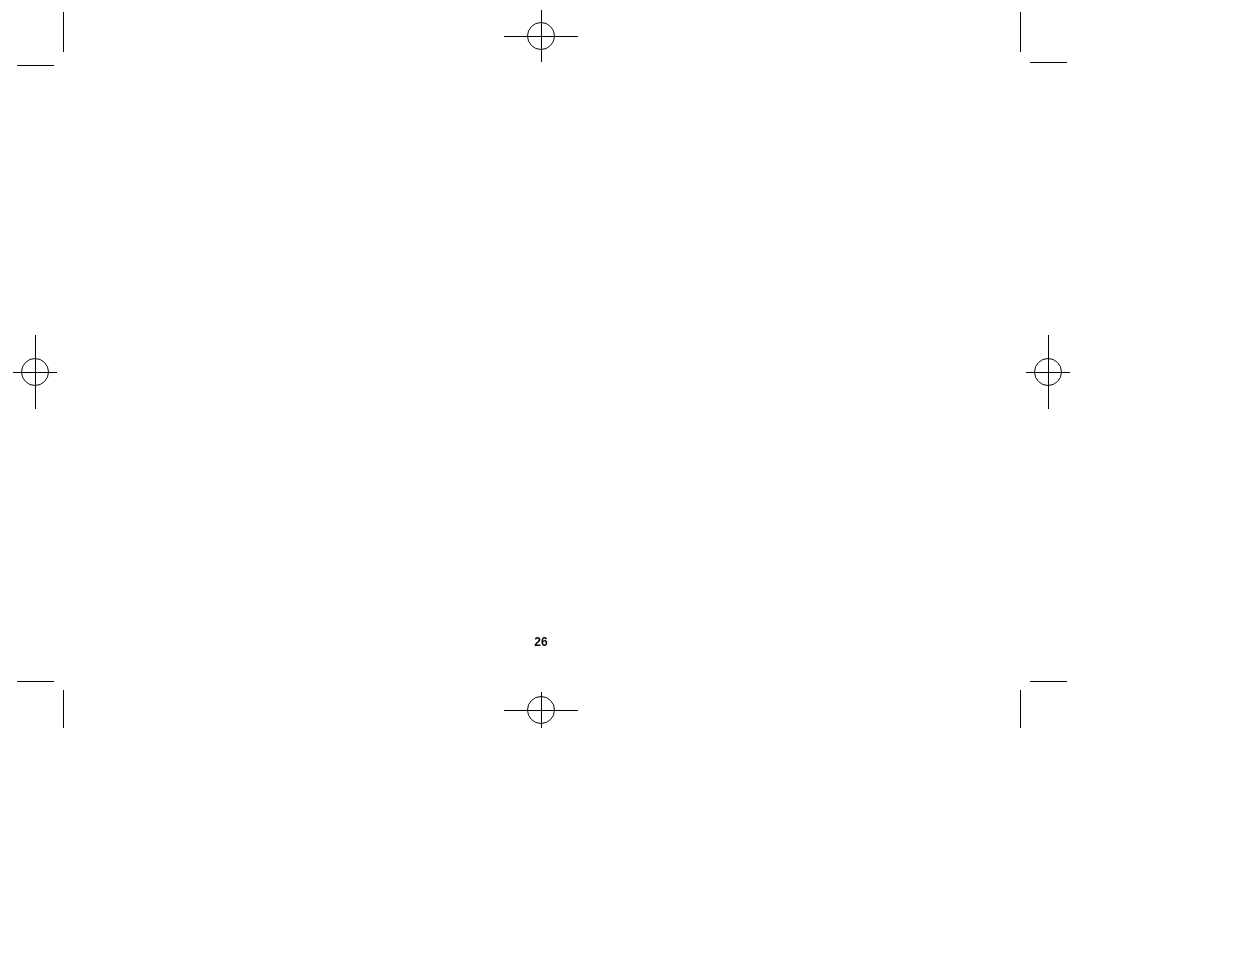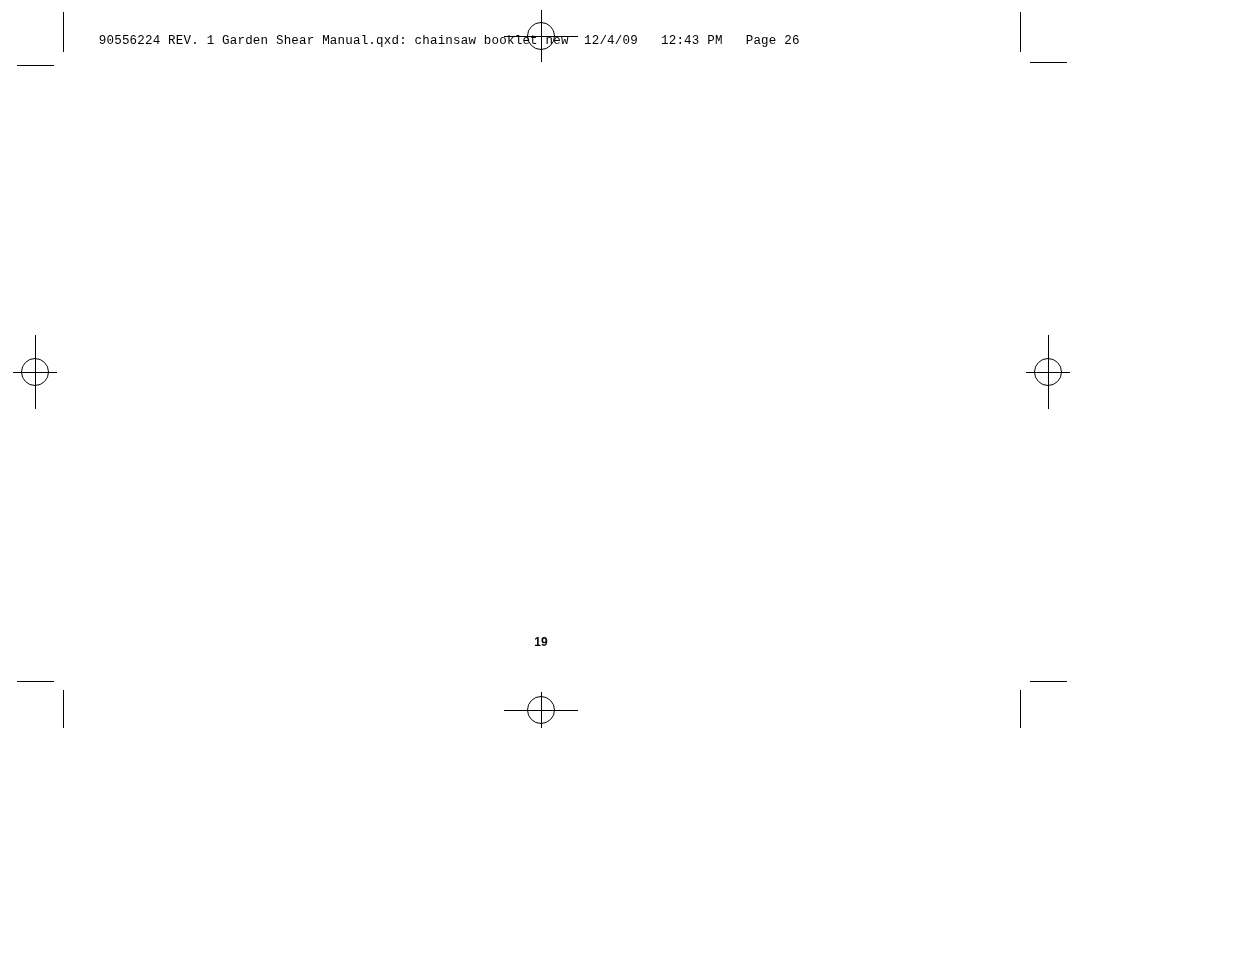--- a/index.html
+++ b/index.html
@@ -121,21 +121,18 @@
     <div class="reg-line-v" style="left:0px; top:-37px; height:74px;"></div>
     <div class="reg-circle" style="left:-14px; top:-14px; width:28px; height:28px;"></div>
   </div>
 
   <div class="reg" style="left:541px; top:710px;">
     <div class="reg-line-h" style="left:-37px; top:0px; width:74px;"></div>
     <div class="reg-line-v" style="left:0px; top:-18px; height:36px;"></div>
     <div class="reg-circle" style="left:-14px; top:-14px; width:28px; height:28px;"></div>
   </div>
 
-  <div class="header-stamp">
-    <span class="seg">90556224 REV. 1 Garden Shear Manual.qxd: chainsaw booklet new  12/4/09   12:43 PM   Page 26</span>
-  </div>
 
   <div class="page-body"></div>
 
-  <div class="page-number" style="left:541px; top:635px;">19</div>
+  <div class="page-number" style="left:541px; top:635px;">26</div>
 
 </div>
 
 </body></html>

